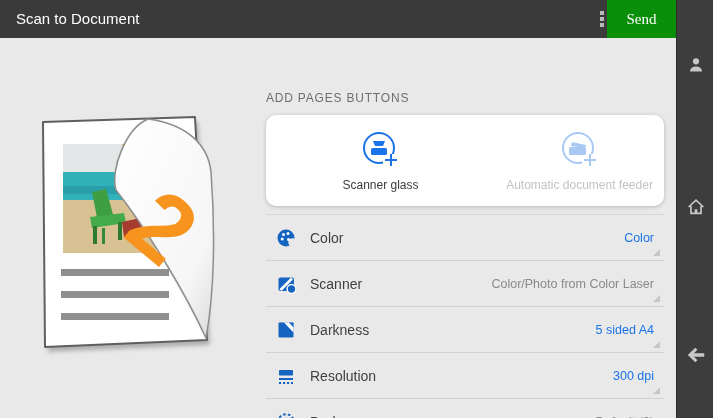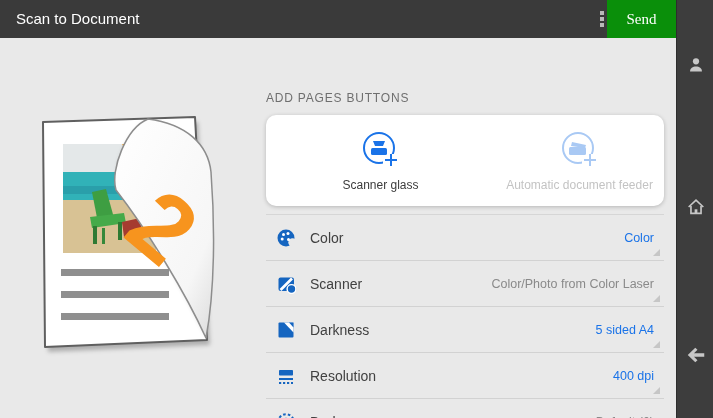--- a/index.html
+++ b/index.html
@@ -174,21 +174,21 @@
         <span class="grip"></span>
       </div>
 
       <div class="setting-row">
         <svg class="ricon" viewBox="0 0 20 20">
           <rect x="3" y="4" width="14" height="5.5" rx="0.8" fill="#1565c0"></rect>
           <rect x="3" y="12" width="14" height="2" fill="#1565c0"></rect>
           <line x1="3" y1="17" x2="17" y2="17" stroke="#1565c0" stroke-width="2" stroke-dasharray="2.2,1.8"></line>
         </svg>
         <span class="rlabel">Resolution</span>
-        <span class="setting-value hl">400 dpi</span>
+        <span class="setting-value hl">300 dpi</span>
         <span class="grip"></span>
       </div>
 
       <div class="setting-row">
         <svg class="ricon" viewBox="0 0 20 20">
           <circle cx="10" cy="10" r="7.8" fill="none" stroke="#1565c0" stroke-width="2" stroke-dasharray="2.6,2.2"></circle>
           <circle cx="10" cy="10" r="4.2" fill="#1565c0"></circle>
         </svg>
         <span class="rlabel">Darkness</span>
         <span class="setting-value">Default (0)</span>

